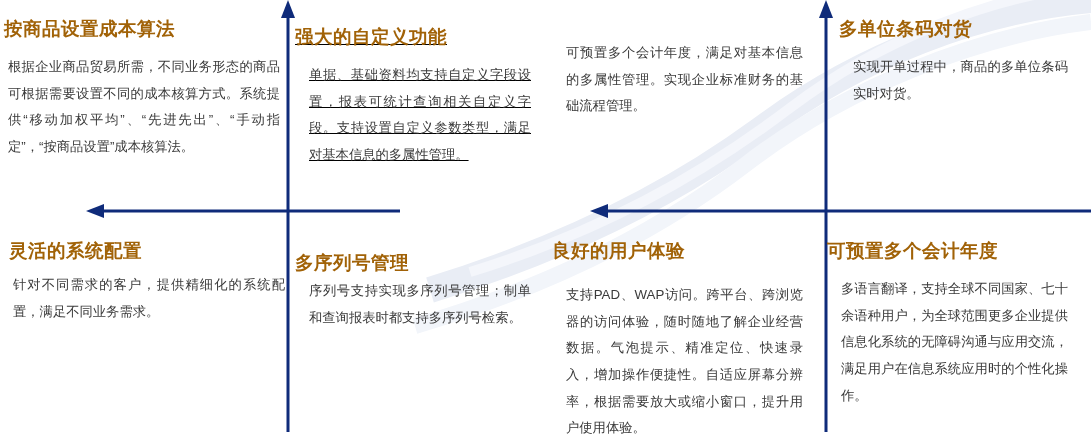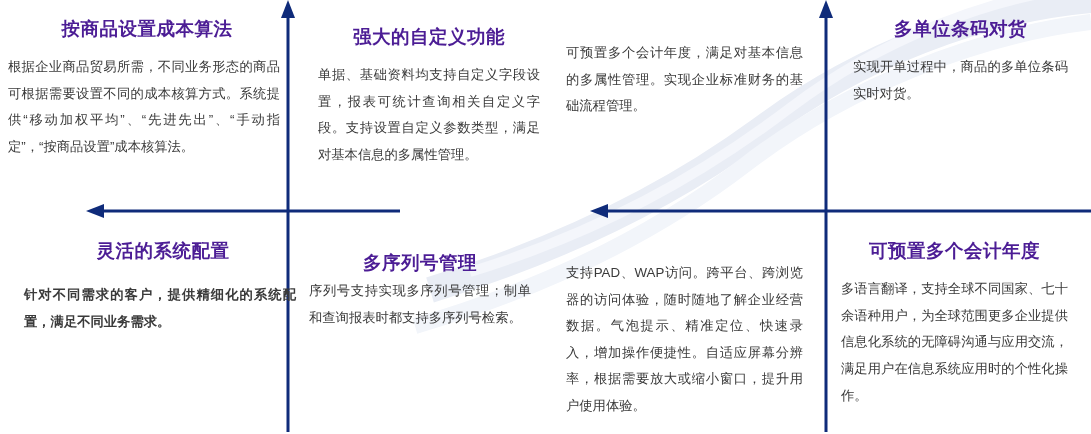--- a/index.html
+++ b/index.html
@@ -27,41 +27,41 @@
   }
   .axis {
     position: absolute;
     pointer-events: none;
   }
   .cell {
     position: absolute;
     box-sizing: border-box;
   }
   .cell-title {
-    color: #4c1d95;
+    color: #a16207;
     font-size: 18.5px;
     font-weight: bold;
-    text-align: center;
+    text-align: left;
     letter-spacing: 0.5px;
     line-height: 1.2;
     white-space: nowrap;
   }
   .cell-body {
     color: #3a3a3a;
     font-size: 13.3px;
     line-height: 2.0;
     text-align: justify;
     text-justify: inter-ideograph;
   }
   
   #q-tl { left: 0px;   top: 18px;  width: 290px; }
-  #q-tr { left: 304px; top: 26px;  width: 250px; }
+  #q-tr { left: 295px; top: 26px;  width: 250px; text-decoration: underline; }
   #q-tr2{ left: 552px; top: 26px;  width: 265px; }
   #q-tr3{ left: 827px; top: 18px;  width: 255px; padding-left: 12px; }
-  #q-bl { left: 16px;   top: 240px; width: 290px; }
+  #q-bl { left: 5px;   top: 240px; width: 290px; }
   #q-bl2{ left: 295px; top: 252px; width: 250px; }
   #q-br { left: 552px; top: 240px; width: 265px; }
   #q-br2{ left: 827px; top: 240px; width: 255px; }
 
   .title-tl { margin-left: 4px; }
   .body-tl  { margin: 14px 10px 0 8px; }
   .body-tr  { margin: 14px 14px 0 14px; }
 </style>
 </head>
 <body>
@@ -104,29 +104,30 @@
     <div class="cell-body body-tr">可预置多个会计年度，满足对基本信息的多属性管理。实现企业标准财务的基础流程管理。</div>
   </div>
 
   <div class="cell" id="q-tr3">
     <div class="cell-title">多单位条码对货</div>
     <div class="cell-body body-tr">实现开单过程中，商品的多单位条码实时对货。</div>
   </div>
 
   <div class="cell" id="q-bl">
     <div class="cell-title title-tl">灵活的系统配置</div>
-    <div class="cell-body body-tl" style="margin-top:20px;font-weight:bold;">针对不同需求的客户，提供精细化的系统配置，满足不同业务需求。</div>
+    <div class="cell-body body-tl" style="margin-top:10px;">针对不同需求的客户，提供精细化的系统配置，满足不同业务需求。</div>
   </div>
 
   <div class="cell" id="q-bl2">
     <div class="cell-title">多序列号管理</div>
     <div class="cell-body body-tr" style="margin-top:4px;">序列号支持实现多序列号管理；制单和查询报表时都支持多序列号检索。</div>
   </div>
 
   <div class="cell" id="q-br">
+    <div class="cell-title">良好的用户体验</div>
     <div class="cell-body body-tr" style="margin-top:20px;">支持PAD、WAP访问。跨平台、跨浏览器的访问体验，随时随地了解企业经营数据。气泡提示、精准定位、快速录入，增加操作便捷性。自适应屏幕分辨率，根据需要放大或缩小窗口，提升用户使用体验。</div>
   </div>
 
   <div class="cell" id="q-br2">
     <div class="cell-title">可预置多个会计年度</div>
     <div class="cell-body body-tr" style="">多语言翻译，支持全球不同国家、七十余语种用户，为全球范围更多企业提供信息化系统的无障碍沟通与应用交流，满足用户在信息系统应用时的个性化操作。</div>
   </div>
 
 </div>
 

